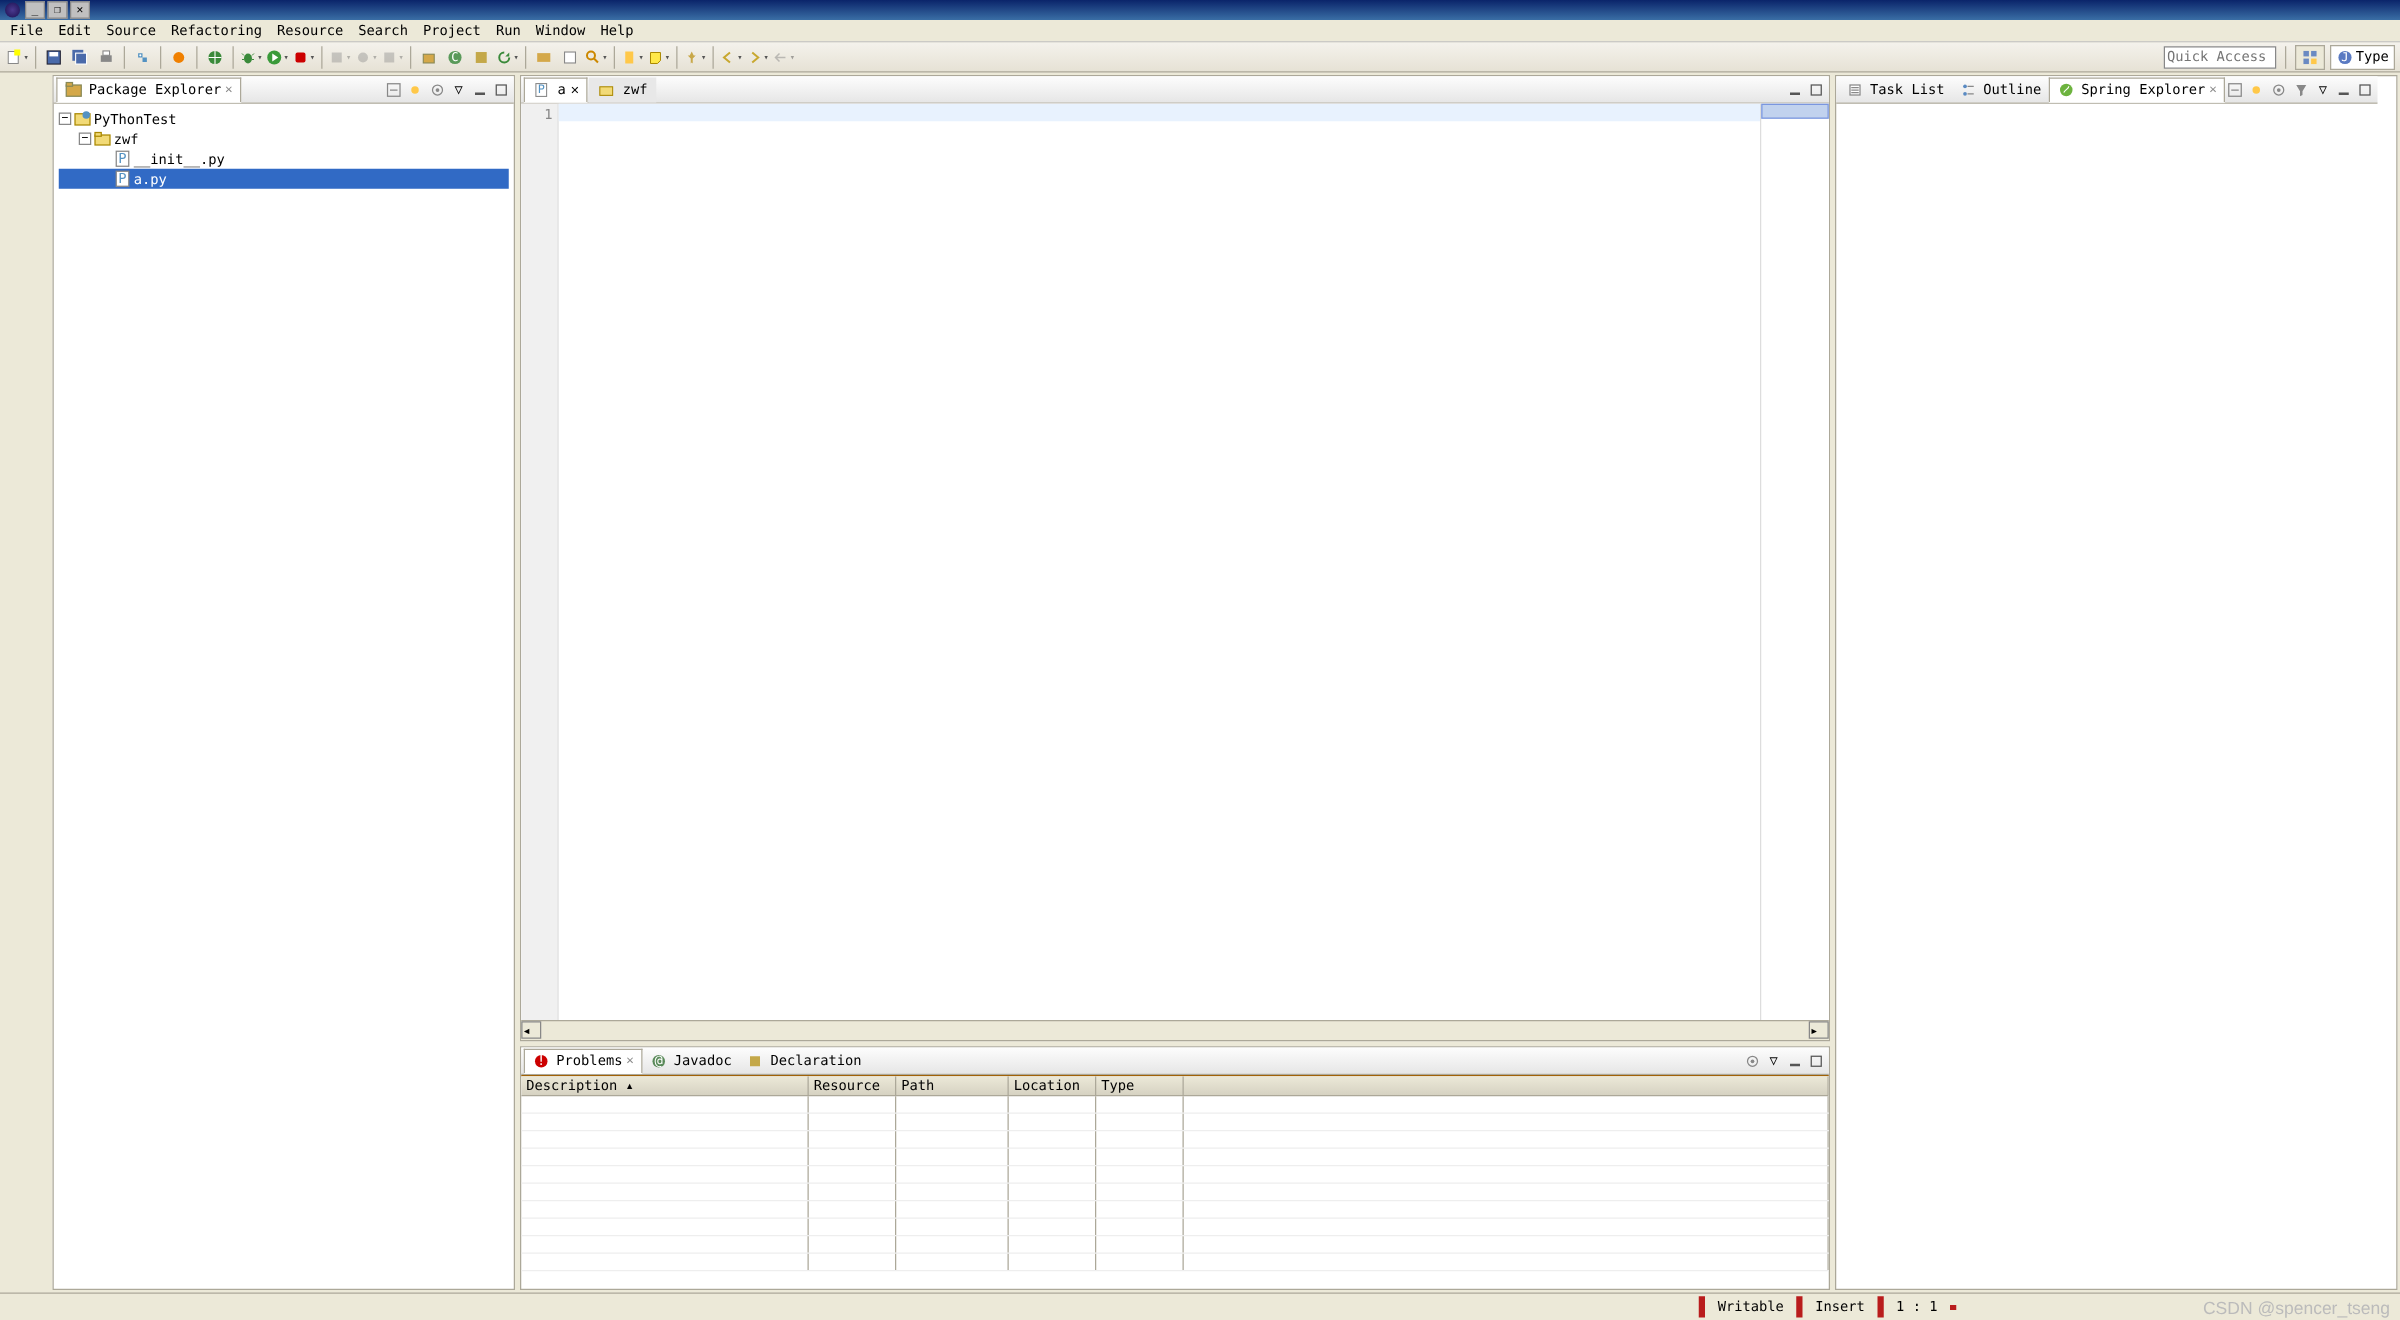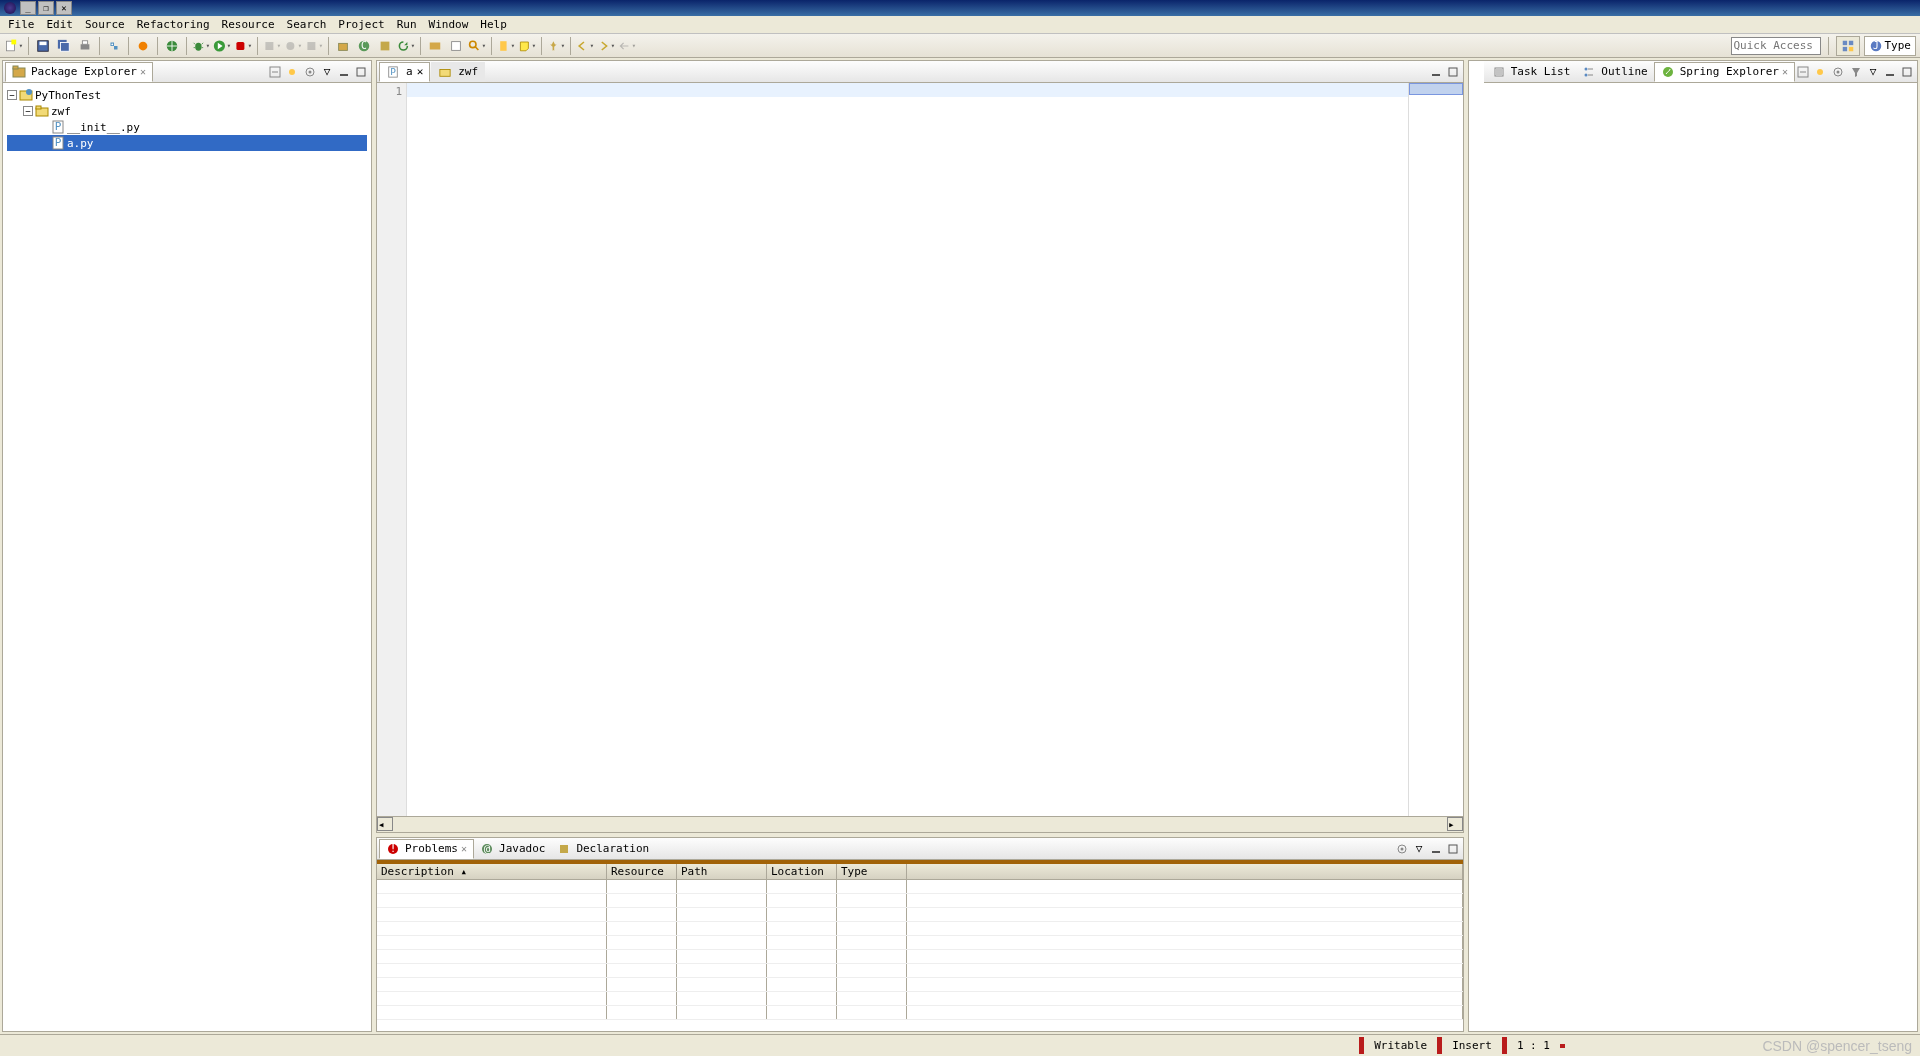--- a/index.html
+++ b/index.html
@@ -17,24 +17,24 @@
 .toolbar { height: 24px; background: linear-gradient(to bottom,#f4f2ec,#e6e2d5); border-bottom: 1px solid #aca899; display: flex; align-items: center; padding: 0 4px; gap: 1px; }
 .toolbar .sep { width:1px; height:18px; background:#aca899; margin:0 3px; }
 .tb-btn { width: 20px; height: 20px; display:flex; align-items:center; justify-content:center; cursor:pointer; border:1px solid transparent; }
 .tb-btn svg { width: 14px; height: 14px; }
 .tb-btn .dd { font-size:7px; color:#555; margin-left:1px; }
 .toolbar .right { margin-left:auto; display:flex; align-items:center; gap:4px;}
 .quick-access { width: 90px; height: 18px; border:1px solid #888; background:white; padding:1px 2px; color:#888; }
 .persp-btn { height:20px; padding:0 4px; border:1px solid #aca899; background:#ece9d8; display:flex; align-items:center; gap:2px; cursor:pointer;}
 .persp-btn.active { background:#fff; }
 
-.main-area { position:absolute; top:58px; left:0; right:0; bottom:22px; display:flex; }
+.main-area { position:absolute; top:58px; left:0; right:0; bottom:22px; display:flex;padding-left:40px; }
 .left-panel { width: 370px; border:1px solid #aca899; background:#fff; display:flex; flex-direction:column; margin:2px; }
 .center-panel { flex:1; display:flex; flex-direction:column; }
-.right-panel { width: 450px; border:1px solid #aca899; background:#fff; display:flex; flex-direction:column; margin:2px;align-items:flex-end; }
+.right-panel { width: 450px; border:1px solid #aca899; background:#fff; display:flex; margin:2px; }
 
 .view-tabs { height:22px; background:linear-gradient(to bottom,#fdfdfd,#e6e6e6); border-bottom:1px solid #aca899; display:flex; align-items:center; padding:0 2px; }
 .view-tab { padding:2px 6px; display:flex; align-items:center; gap:3px; cursor:pointer; }
 .view-tab.active { background:#fff; border:1px solid #aca899; border-bottom:1px solid #fff; }
 .view-tab .close-x { font-size:10px; color:#888; cursor:pointer; }
 .view-tools { margin-left:auto; display:flex; gap:1px; }
 .vt-btn { width:16px; height:16px; display:flex; align-items:center; justify-content:center; cursor:pointer; }
 
 .tree { padding:4px; flex:1; overflow:auto;}
 .tree-row { display:flex; align-items:center; height:16px; cursor:pointer; }
@@ -51,21 +51,21 @@
 .gutter { width:30px; background:#f0f0f0; border-right:1px solid #ddd; text-align:right; padding:2px 4px; color:#888;}
 .editor-content { flex:1; padding:2px; background:#fff;}
 .editor-line-hl { position:absolute; left:30px; right:55px; top:0; height:14px; background:#e8f2fe; }
 .editor-right-margin { position:absolute; right:0; top:0; bottom:0; width:55px; border-left:1px solid #ddd; background:#fff;}
 .editor-right-margin .top-bar { height:12px; background:#c1d2ee; border:1px solid #7a96df;}
 .hscroll { height:16px; background:#ece9d8; border-top:1px solid #aca899; display:flex;}
 .hscroll .thumb { width:16px; height:14px; background:#ece9d8; border:1px solid #888;}
 
 .bottom-panel { height:195px; border:1px solid #aca899; background:#fff; margin:2px; display:flex; flex-direction:column;}
 .prob-summary { padding:2px 4px; }
-.prob-table { flex:1; overflow:auto; border-top:4px solid #a16207;}
+.prob-table { flex:1; overflow:auto; border-top:1px solid #a16207;}
 .prob-header { display:flex; background:linear-gradient(to bottom,#ece9d8,#d6d2c2); border-bottom:1px solid #aca899; height:16px;}
 .prob-col { border-right:1px solid #aca899; padding:1px 4px; display:flex; align-items:center;}
 .prob-rows { }
 .prob-row { display:flex; height:14px; border-bottom:1px solid #eee;}
 
 .statusbar { position:absolute; bottom:0; left:0; right:0; height:22px; background:#ece9d8; border-top:1px solid #aca899; display:flex; align-items:center;}
 .statusbar .cell { border-left:5px solid #b91c1c; padding:2px 10px; }
 .statusbar .spacer { flex:1; }
 
 .watermark { position:absolute; bottom:2px; right:8px; color:#bbb; font-size:14px; font-family: sans-serif; }

